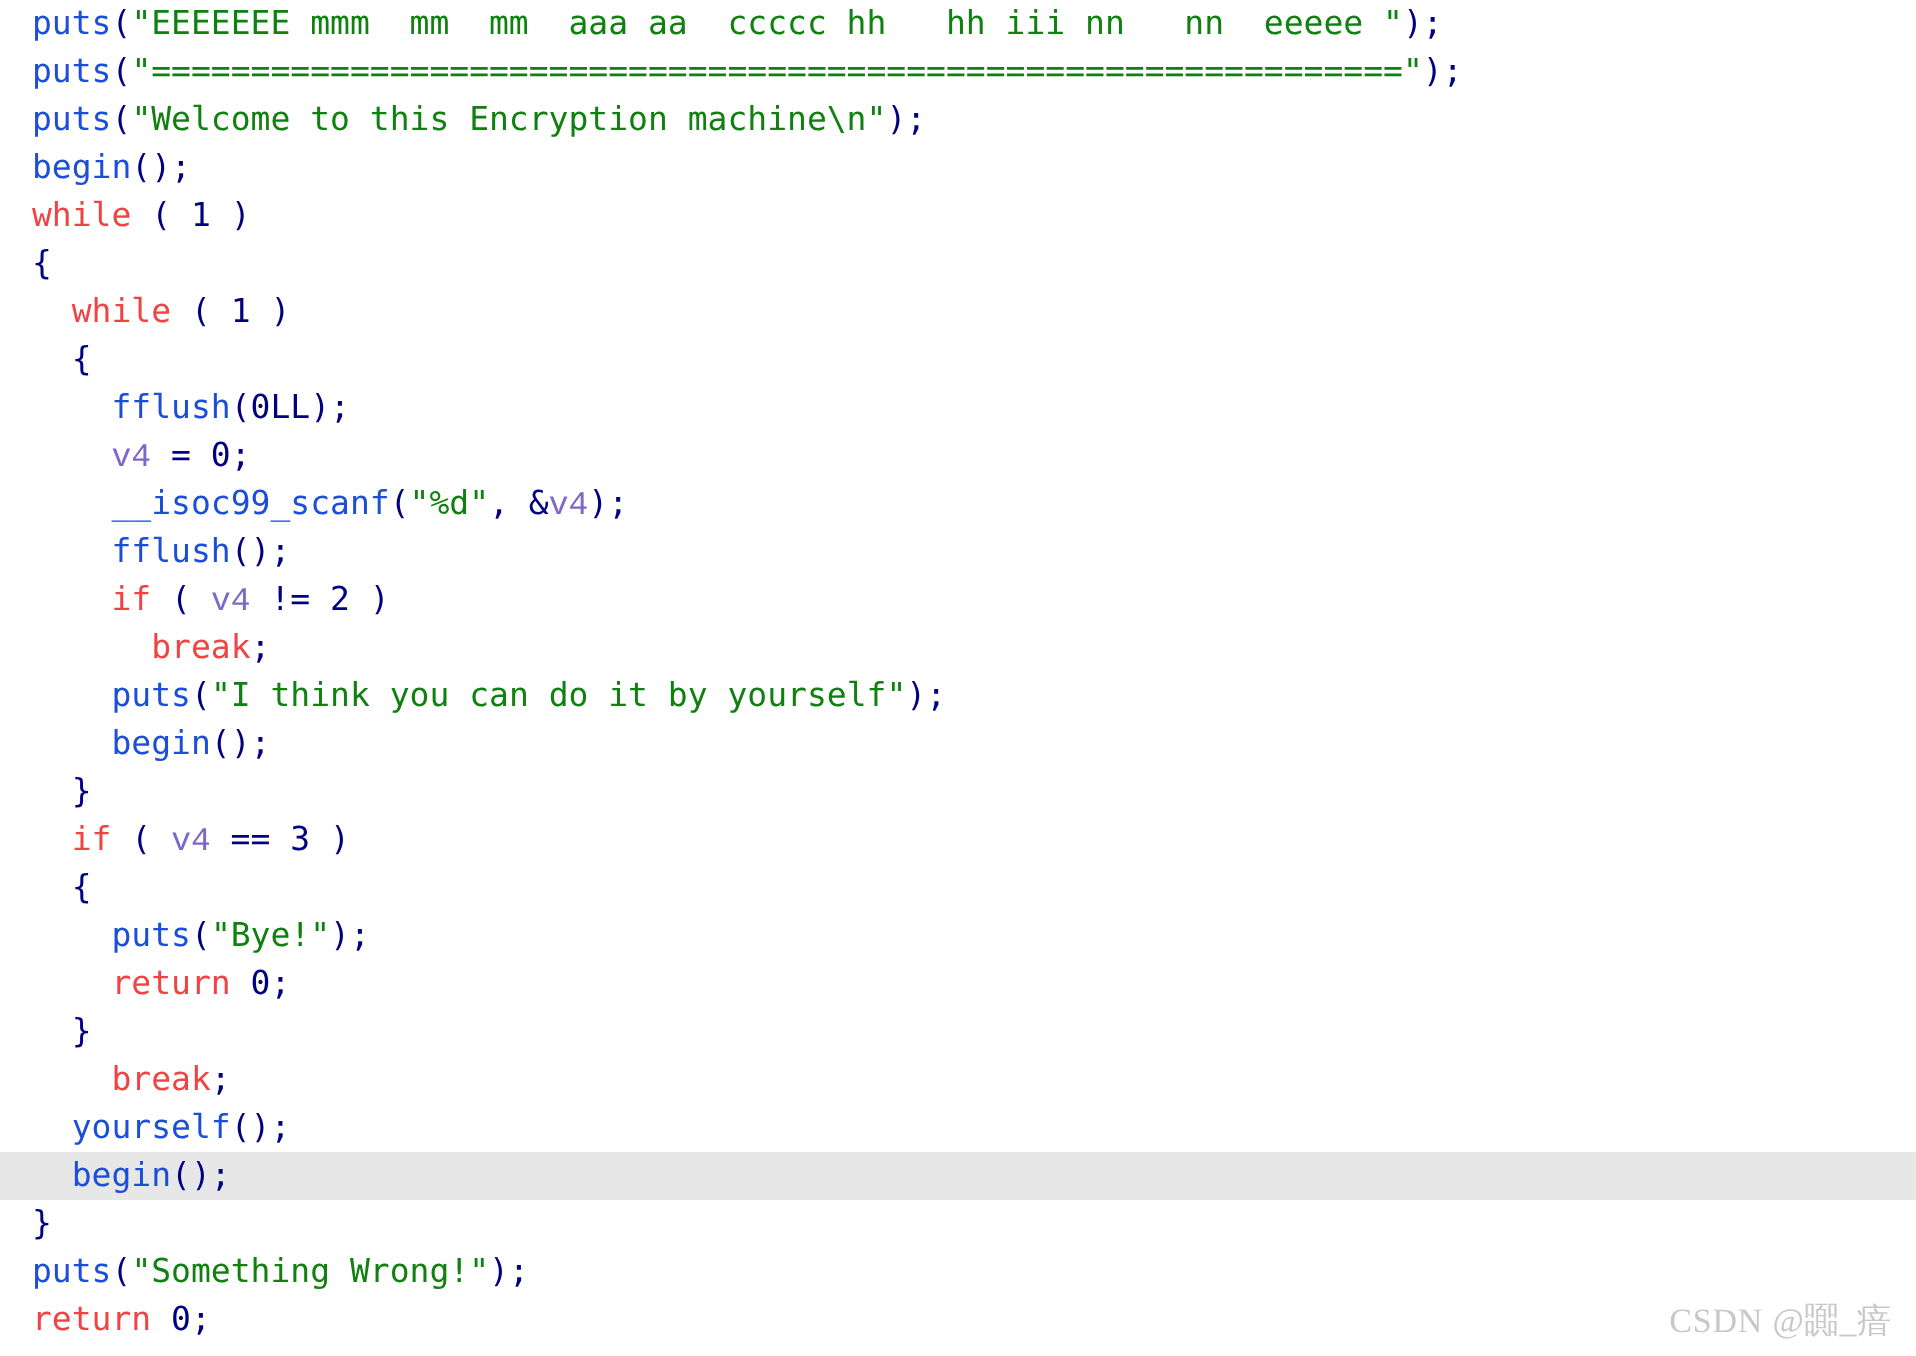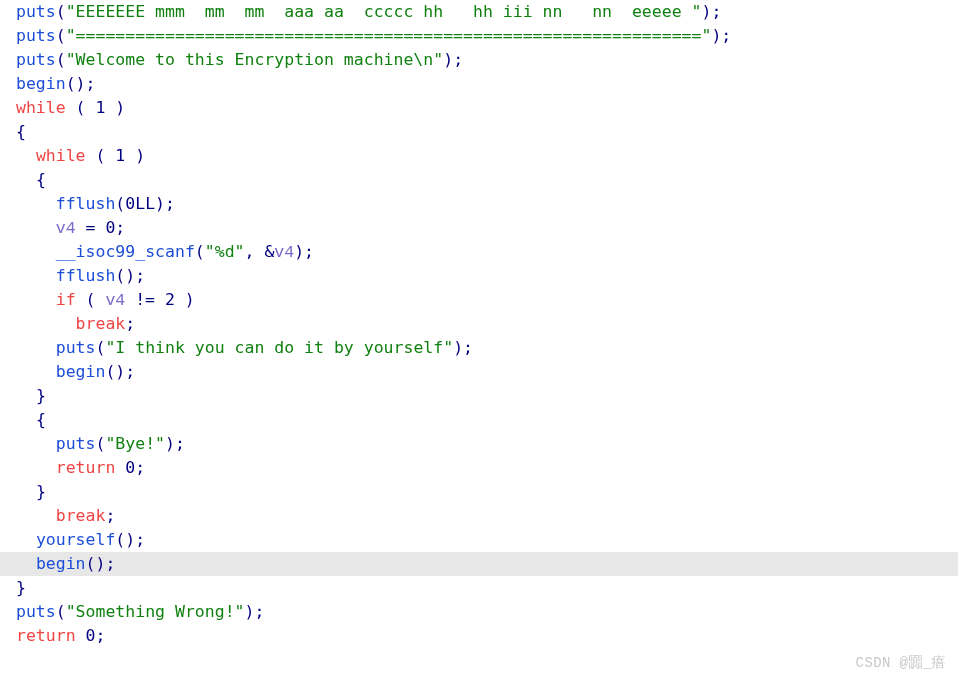--- a/index.html
+++ b/index.html
@@ -45,22 +45,22 @@
   .t-str   { color: #108010; }
   .t-var   { color: #7b68c8; }
   .t-punct { color: #000080; }
   .t-num   { color: #000080; }
   .t-plain { color: #000080; }
 
   #watermark {
     position: absolute;
     right: 12px;
     bottom: 6px;
-    font-family: Liberation Mono, monospace;
-    font-size: 14px;
+    font-family: Liberation Serif, serif;
+    font-size: 17px;
     color: #c8c8c8;
     white-space: pre;
     letter-spacing: 0.4px;
     user-select: none;
   }
 </style>
 <style>.t-kw{color:#ef4444;}.t-fn{color:#1d4ed8;}.t-str{color:#108010;}.t-var{color:#7b68c8;font-family:Liberation Mono, monospace;}.t-punct{color:#000080;}.t-num{color:#000080;}.t-plain{color:#000080;}#code-view{background:#ffffff;}.code-line.is-highlighted{background:#e7e7e7;}#watermark{color:#c8c8c8;}</style></head>
 <body>
 
 <div id="code-view">
@@ -75,20 +75,21 @@
       <div class="code-line"><span class="seg t-plain">  </span><span class="seg t-punct">{</span></div>
       <div class="code-line"><span class="seg t-plain">    </span><span class="seg t-fn">fflush</span><span class="seg t-punct">(</span><span class="seg t-num">0LL</span><span class="seg t-punct">)</span><span class="seg t-plain">;</span></div>
       <div class="code-line"><span class="seg t-plain">    </span><span class="seg t-var">v4</span><span class="seg t-plain"> = </span><span class="seg t-num">0</span><span class="seg t-plain">;</span></div>
       <div class="code-line"><span class="seg t-plain">    </span><span class="seg t-fn">__isoc99_scanf</span><span class="seg t-punct">(</span><span class="seg t-str">"%d"</span><span class="seg t-plain">, &amp;</span><span class="seg t-var">v4</span><span class="seg t-punct">)</span><span class="seg t-plain">;</span></div>
       <div class="code-line"><span class="seg t-plain">    </span><span class="seg t-fn">fflush</span><span class="seg t-punct">()</span><span class="seg t-plain">;</span></div>
       <div class="code-line"><span class="seg t-plain">    </span><span class="seg t-kw">if</span><span class="seg t-plain"> ( </span><span class="seg t-var">v4</span><span class="seg t-plain"> != </span><span class="seg t-num">2</span><span class="seg t-plain"> )</span></div>
       <div class="code-line"><span class="seg t-plain">      </span><span class="seg t-kw">break</span><span class="seg t-plain">;</span></div>
       <div class="code-line"><span class="seg t-plain">    </span><span class="seg t-fn">puts</span><span class="seg t-punct">(</span><span class="seg t-str">"I think you can do it by yourself"</span><span class="seg t-punct">)</span><span class="seg t-plain">;</span></div>
       <div class="code-line"><span class="seg t-plain">    </span><span class="seg t-fn">begin</span><span class="seg t-punct">()</span><span class="seg t-plain">;</span></div>
       <div class="code-line"><span class="seg t-plain">  </span><span class="seg t-punct">}</span></div>
+      <div class="code-line"><span class="seg t-plain">  </span><span class="seg t-kw">if</span><span class="seg t-plain"> ( </span><span class="seg t-var">v4</span><span class="seg t-plain"> == </span><span class="seg t-num">3</span><span class="seg t-plain"> )</span></div>
       <div class="code-line"><span class="seg t-plain">  </span><span class="seg t-punct">{</span></div>
       <div class="code-line"><span class="seg t-plain">    </span><span class="seg t-fn">puts</span><span class="seg t-punct">(</span><span class="seg t-str">"Bye!"</span><span class="seg t-punct">)</span><span class="seg t-plain">;</span></div>
       <div class="code-line"><span class="seg t-plain">    </span><span class="seg t-kw">return</span><span class="seg t-plain"> </span><span class="seg t-num">0</span><span class="seg t-plain">;</span></div>
       <div class="code-line"><span class="seg t-plain">  </span><span class="seg t-punct">}</span></div>
       <div class="code-line"><span class="seg t-plain">    </span><span class="seg t-kw">break</span><span class="seg t-plain">;</span></div>
       <div class="code-line"><span class="seg t-plain">  </span><span class="seg t-fn">yourself</span><span class="seg t-punct">()</span><span class="seg t-plain">;</span></div>
       <div class="code-line is-highlighted"><span class="seg t-plain">  </span><span class="seg t-fn">begin</span><span class="seg t-punct">()</span><span class="seg t-plain">;</span></div>
       <div class="code-line"><span class="seg t-punct">}</span></div>
       <div class="code-line"><span class="seg t-fn">puts</span><span class="seg t-punct">(</span><span class="seg t-str">"Something Wrong!"</span><span class="seg t-punct">)</span><span class="seg t-plain">;</span></div>
       <div class="code-line"><span class="seg t-kw">return</span><span class="seg t-plain"> </span><span class="seg t-num">0</span><span class="seg t-plain">;</span></div>

